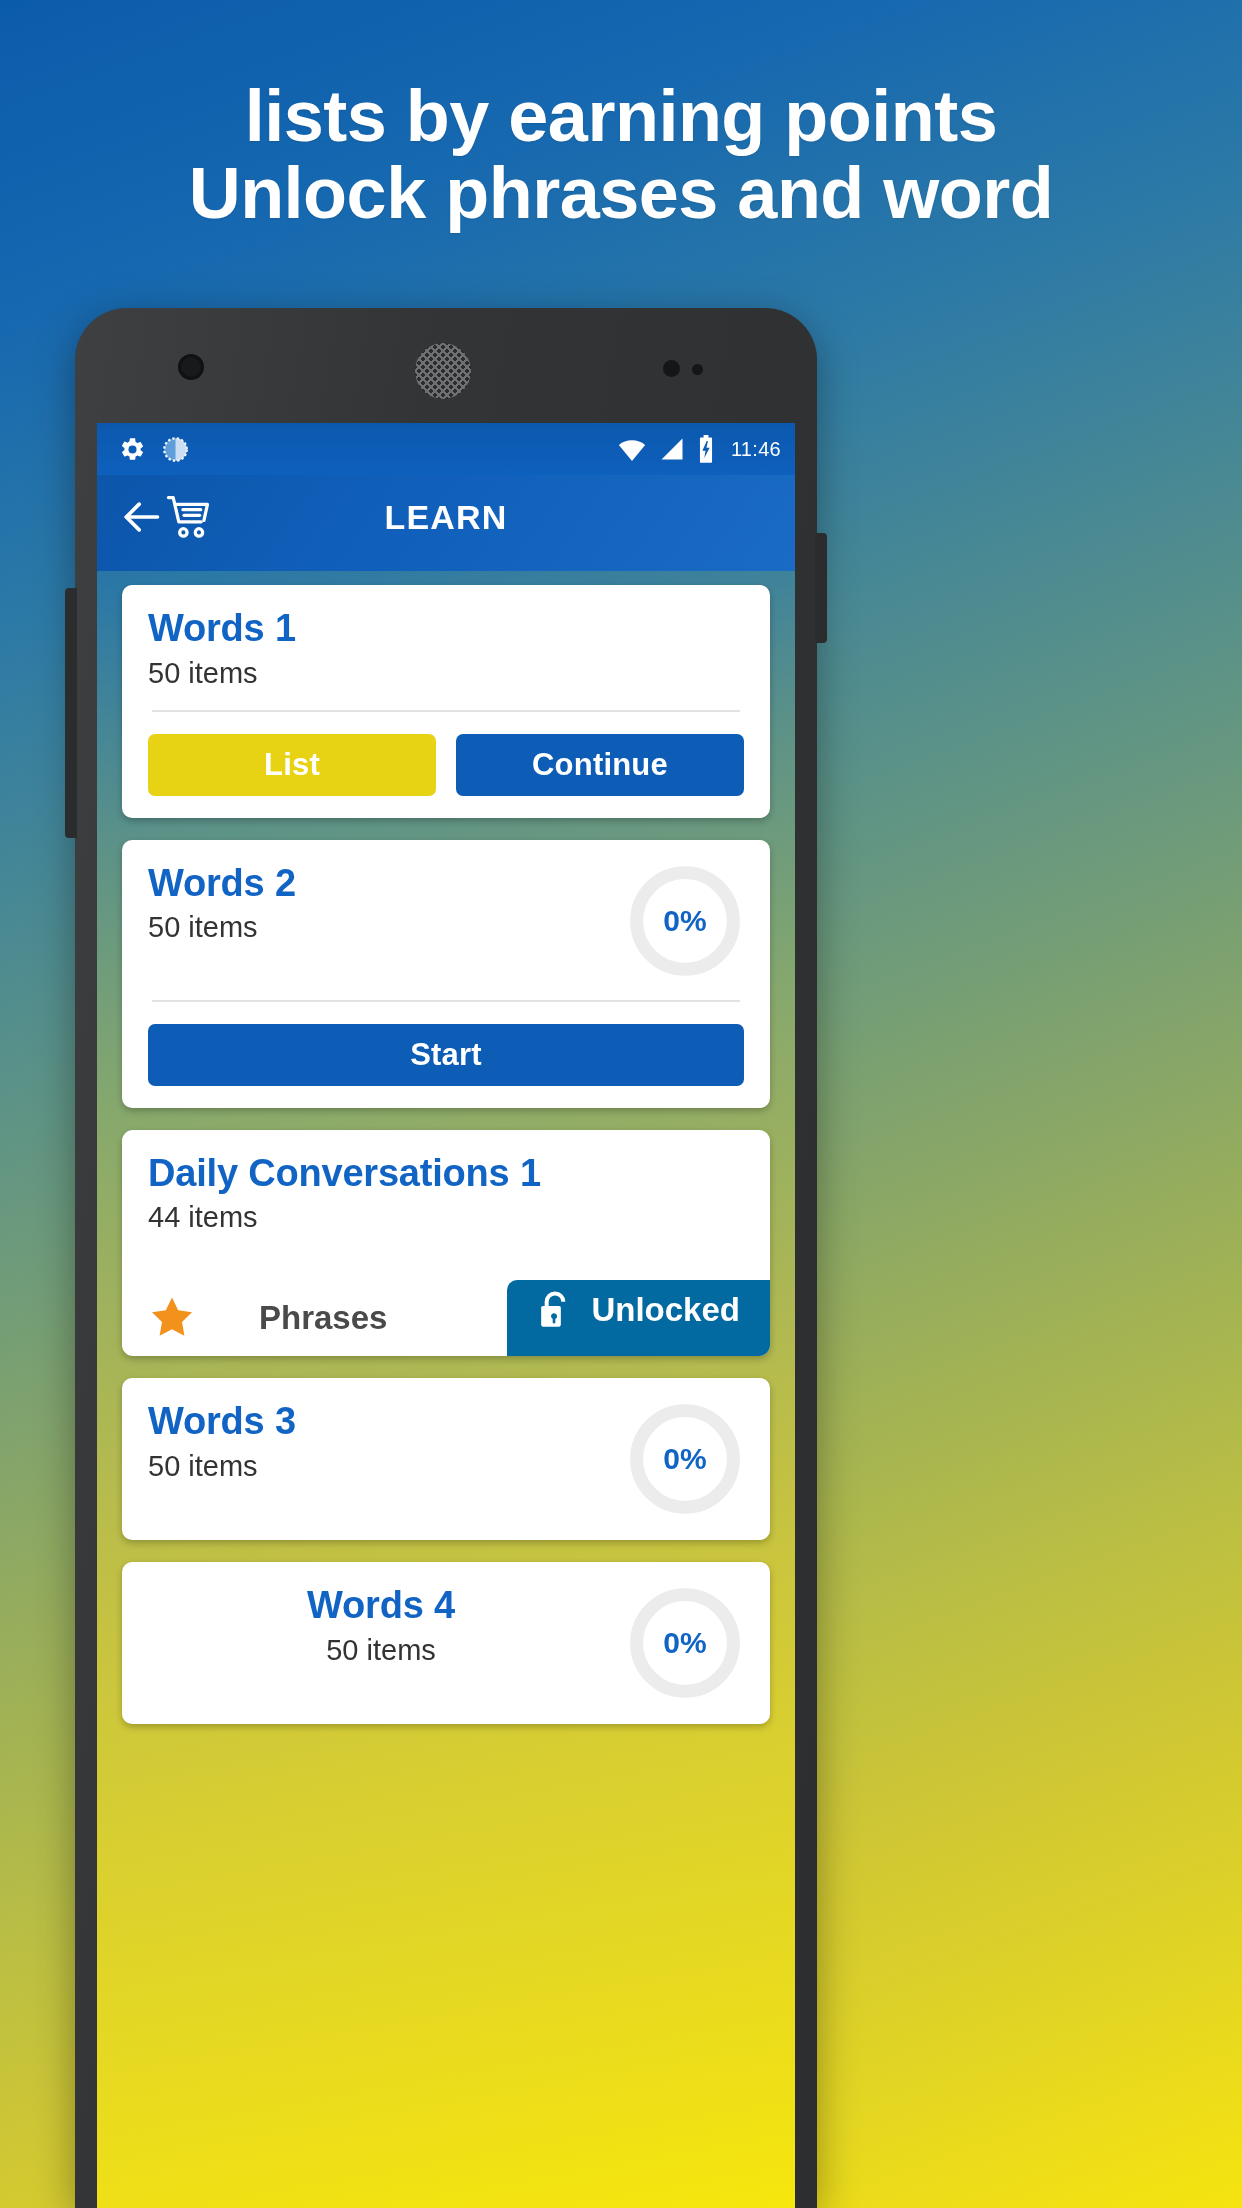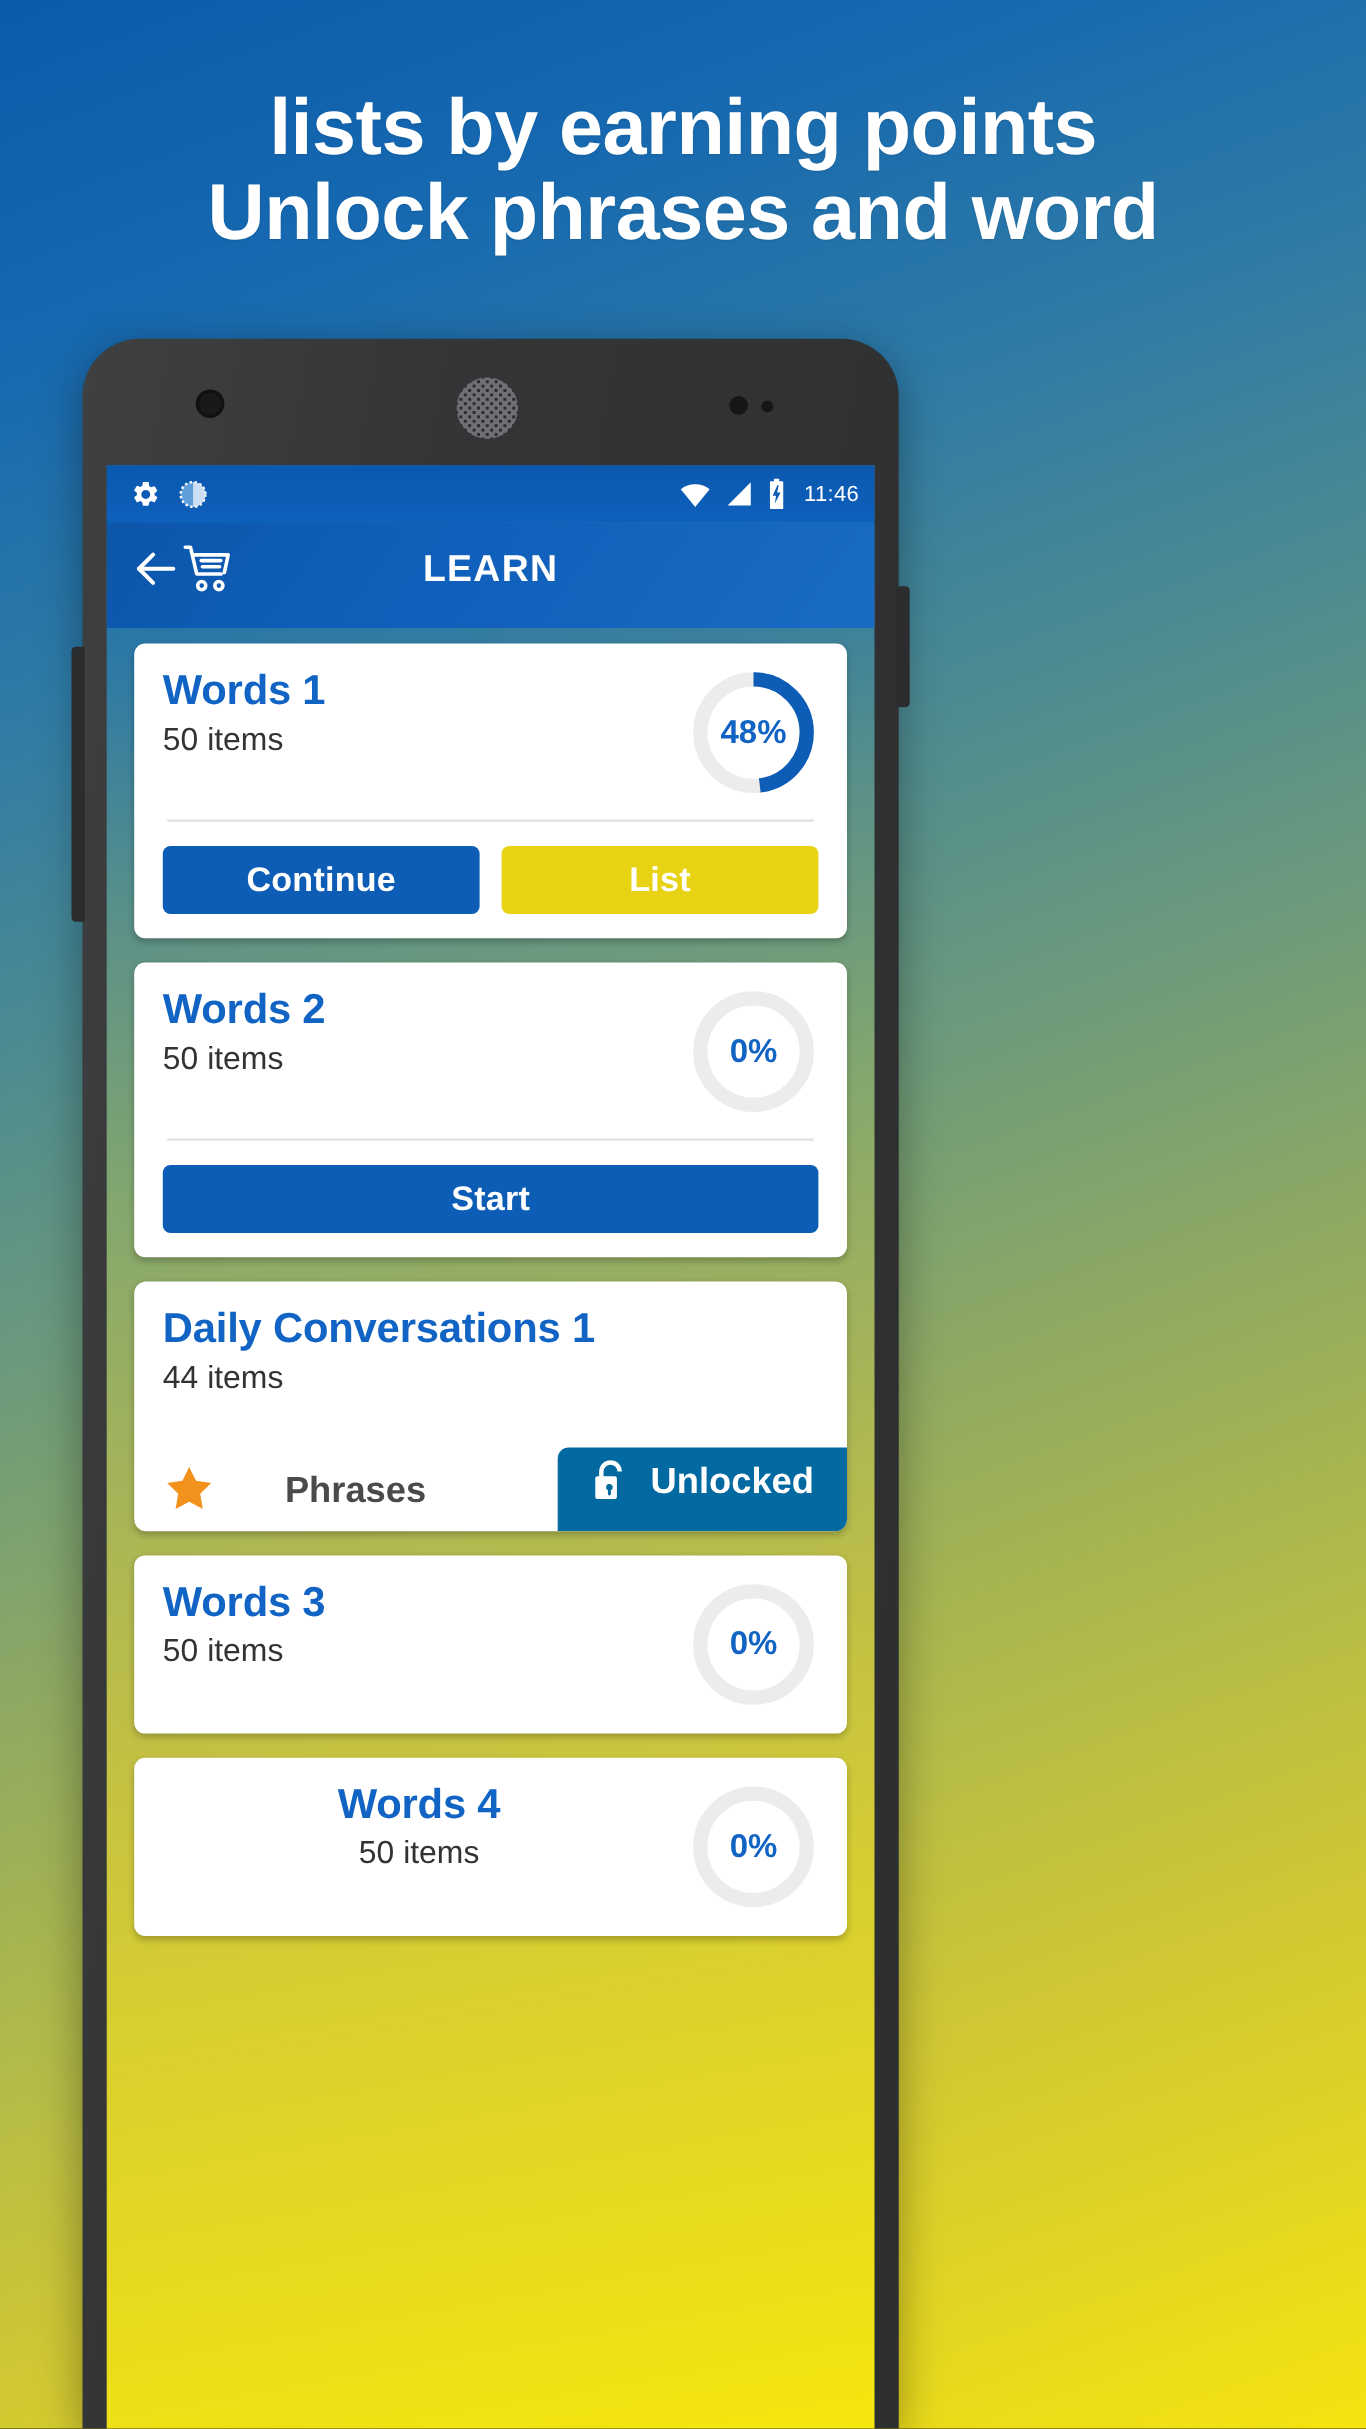--- a/index.html
+++ b/index.html
@@ -346,32 +346,25 @@
       </div>
 
       <div class="cardlist">
 
         <div class="card">
           <div class="card-top">
             <div class="card-texts">
               <div class="card-title">Words 1</div>
               <div class="card-sub">50 items</div>
             </div>
-            <div class="ring">
-              <svg viewBox="0 0 100 100" aria-hidden="true">
-                <circle cx="50" cy="50" r="41" fill="none" stroke="#ececec" stroke-width="11"></circle>
-                <circle cx="50" cy="50" r="41" fill="none" stroke="#0d5cb6" stroke-width="11" stroke-dasharray="123.7 257.6" stroke-linecap="butt"></circle>
-              </svg>
-              <div class="ring-label">48%</div>
-            </div>
           </div>
           <div class="divider"></div>
           <div class="btn-row">
+            <button class="btn btn-yellow">List</button>
             <button class="btn btn-blue">Continue</button>
-            <button class="btn btn-yellow">List</button>
           </div>
         </div>
 
         <div class="card">
           <div class="card-top">
             <div class="card-texts">
               <div class="card-title">Words 2</div>
               <div class="card-sub">50 items</div>
             </div>
             <div class="ring">

